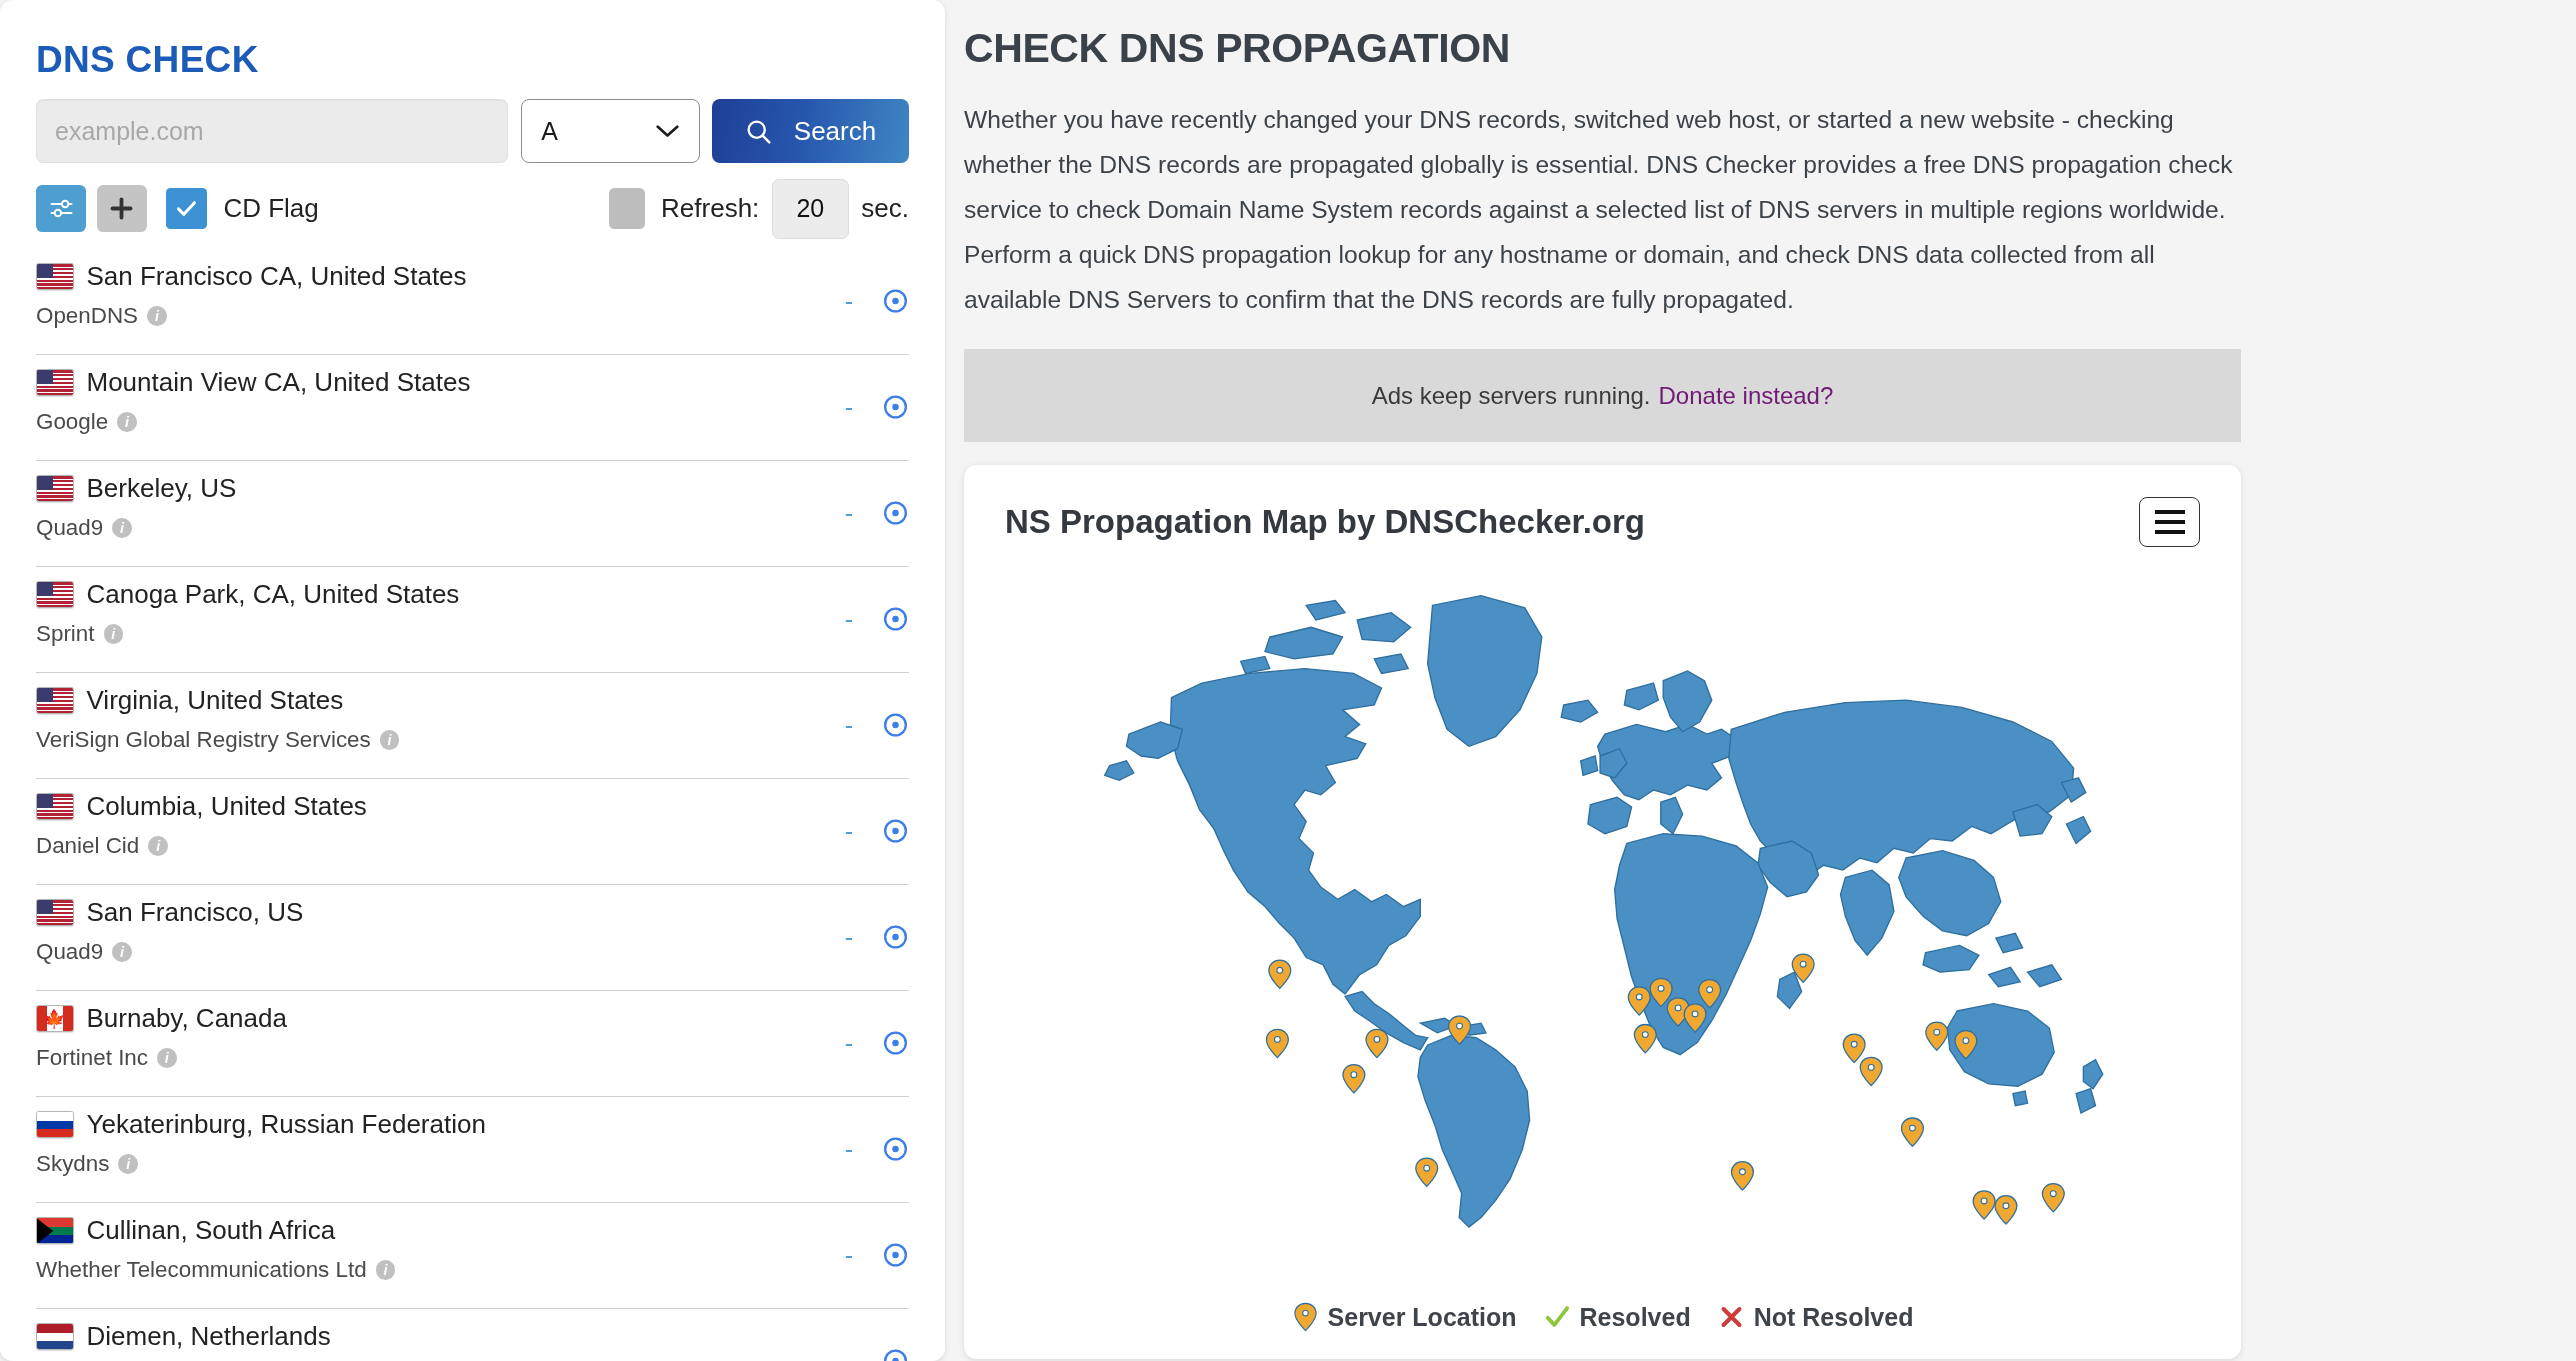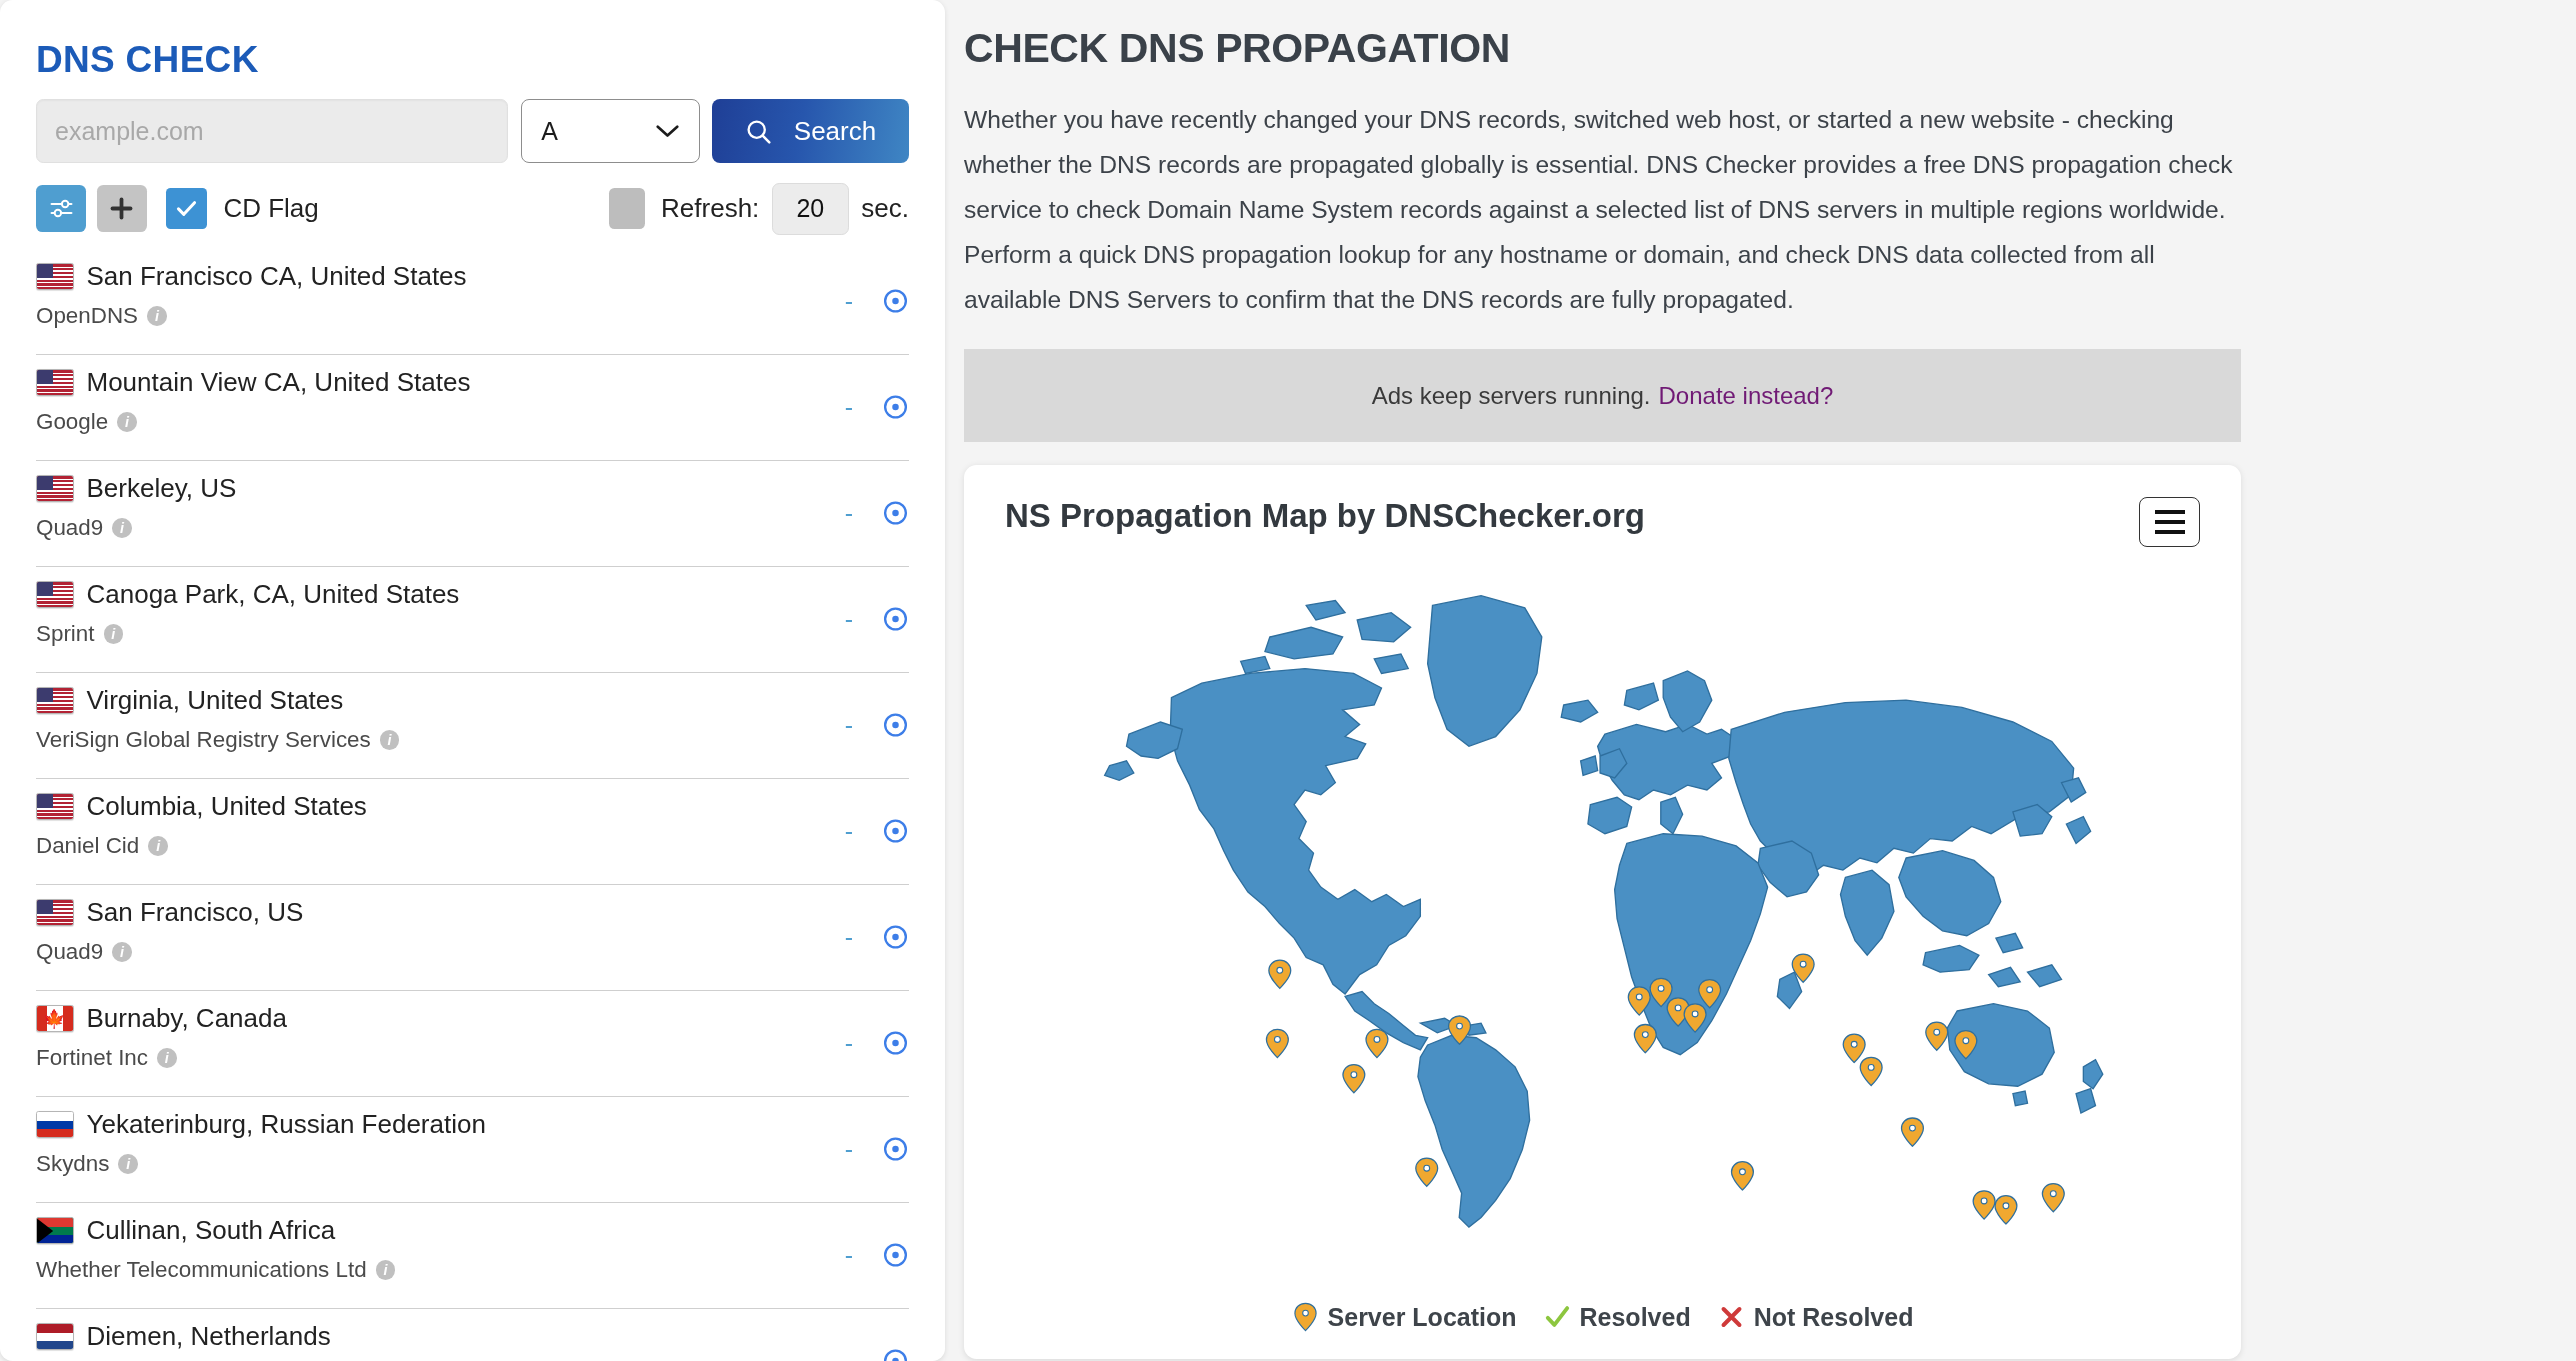--- a/index.html
+++ b/index.html
@@ -89,21 +89,21 @@
   }
   .cd-check svg { width: 25px; height: 25px; }
   .cd-label { font-size: 26px; color: #222; margin-left: 16px; white-space: nowrap; }
   .tool-right { margin-left: auto; display: flex; align-items: center; }
   .refresh-toggle {
     width: 36px; height: 41px; background: #bdbdbd;
     border-radius: 5.4px; cursor: pointer; flex: none;
   }
   .refresh-label { font-size: 26px; color: #222; margin-left: 16px; }
   .refresh-num {
-    width: 77px; height: 52px; background: #ececec;
+    width: 77px; height: 60px; background: #ececec;
     border: 0.9px solid #dcdcdc; border-radius: 7.2px;
     margin-left: 12.5px; display: flex; align-items: center; justify-content: center;
     font-size: 25px; color: #111; cursor: text;
   }
   .refresh-sec { font-size: 26px; color: #222; margin-left: 12.5px; }
 
   
   .server-list { margin-top: 14.3px; }
   .server-row {
     position: relative;
@@ -187,21 +187,21 @@
   }
   .ad-link { color: #701a75; margin-left: 8px; cursor: pointer; text-decoration: none; }
   .map-card {
     margin-top: 23px;
     width: 1277px; height: 894px;
     background: #fff; border-radius: 12.5px;
     box-shadow: 0 1.8px 6.3px rgba(0,0,0,0.10);
     position: relative; overflow: hidden;
   }
   .map-head {
-    display: flex; align-items: flex-start; justify-content: space-between;
+    display: flex; align-items: center; justify-content: space-between;
     padding: 32px 41px 0 41px;
   }
   .map-title { font-size: 33px; font-weight: 700; color: #33393f; }
   .map-menu-btn {
     width: 61px; height: 50px; border: 1.3px solid #333;
     border-radius: 8px; background: #fff;
     display: flex; flex-direction: column; align-items: center; justify-content: center;
     gap: 5.4px; cursor: pointer; flex: none;
   }
   .map-menu-btn span { display: block; width: 30px; height: 4.5px; background: #111; }

